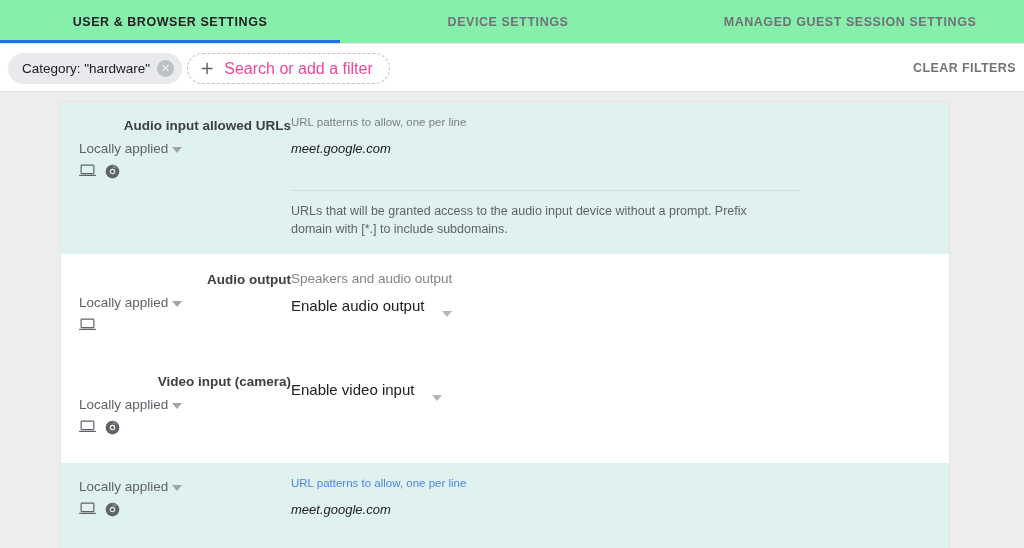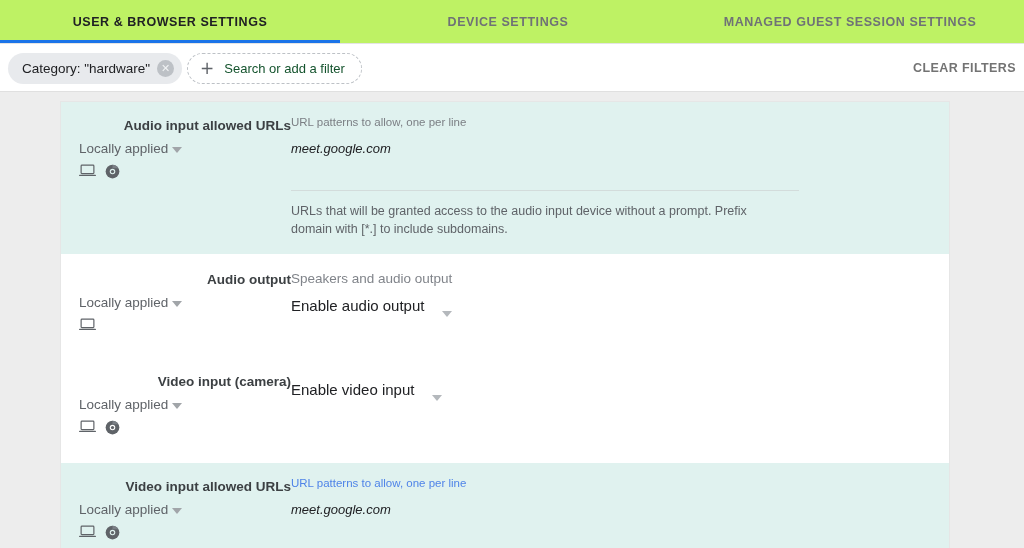--- a/index.html
+++ b/index.html
@@ -9,21 +9,21 @@
     overflow: hidden;
     background: #ededed;
     font-family: "Liberation Sans", sans-serif;
     -webkit-font-smoothing: antialiased;
   }
 
   
   .tabbar {
     position: relative;
     height: 44px;
-    background: #bef264;
+    background: #86efac;
     display: flex;
     align-items: center;
     border-bottom: 1px solid #e4e4e4;
   }
   .tab {
     font-size: 12.5px;
     font-weight: bold;
     letter-spacing: 0.55px;
     color: #6f7276;
     text-align: center;
@@ -91,22 +91,22 @@
     cursor: text;
     background: #fff;
   }
   .addfilter .plus {
     font-size: 17px;
     color: #5f6368;
     line-height: 1;
     font-family: "DejaVu Sans", sans-serif;
   }
   .addfilter .ph {
-    font-size: 13px;
-    color: #14532d;
+    font-size: 16px;
+    color: #ec4899;
     white-space: nowrap;
   }
   .clearfilters {
     position: absolute;
     right: 8px; top: 0;
     height: 48px;
     display: flex; align-items: center;
     font-size: 12.5px;
     font-weight: bold;
     letter-spacing: 0.4px;
@@ -345,21 +345,20 @@
             <span>Enable video input</span>
             <span class="caret"></span>
           </div>
         </div>
       </div>
     </div>
 
     <div class="row mint" style="padding-top:13px;padding-bottom:20px;">
       <div class="row-inner">
         <div class="col-left">
-          <div class="policy-name">Video input allowed URLs</div>
           <div class="applied">
             <span>Locally applied</span>
             <span class="caret"></span>
           </div>
           <div class="iconrow">
             <span class="laptop-icon">
               <svg width="17" height="14" viewBox="0 0 20 16">
                   <rect x="2.5" y="1" width="15" height="10" rx="1" fill="none" stroke="#5f6368" stroke-width="1.4"></rect>
                   <rect x="0" y="12.4" width="20" height="1.6" rx="0.8" fill="#5f6368"></rect>
                 </svg>

